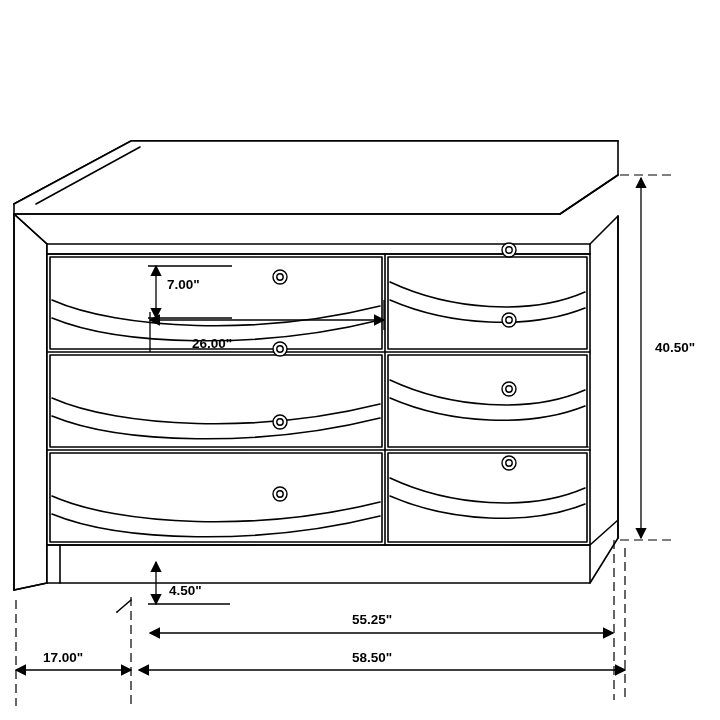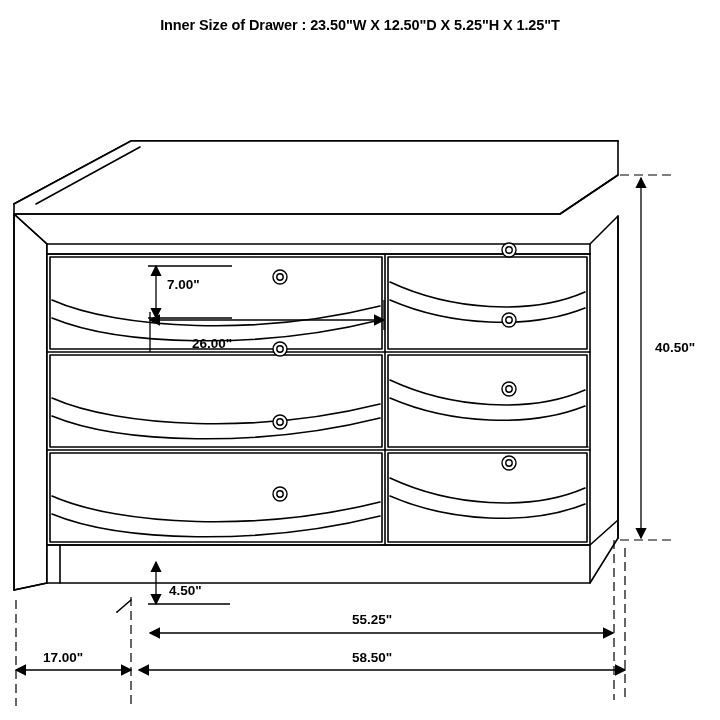--- a/index.html
+++ b/index.html
@@ -39,21 +39,20 @@
     font-weight: bold;
     color: #000000;
     white-space: nowrap;
   }
 </style>
 </head>
 <body>
 
 <div id="canvas">
 
-  <div id="title">Inner Size of Drawer : 23.50"W X 12.50"D X 5.25"H X 1.25"T</div>
 
   <svg id="drawing" width="720" height="720" viewBox="0 0 720 720">
 
     <g fill="none" stroke="#000000" stroke-width="1.6" stroke-linejoin="round" stroke-linecap="round">
 
       <path d="M 14,204 L 130,140 L 742,140 L 742,140" stroke="none"></path>
       <polyline points="14,204 132,141 617,141 617,141"></polyline>
 
       <path d="M 14,204 L 131,141 L 618,141 L 618,141"></path>
       <path d="M 618,141 L 617,141"></path>

